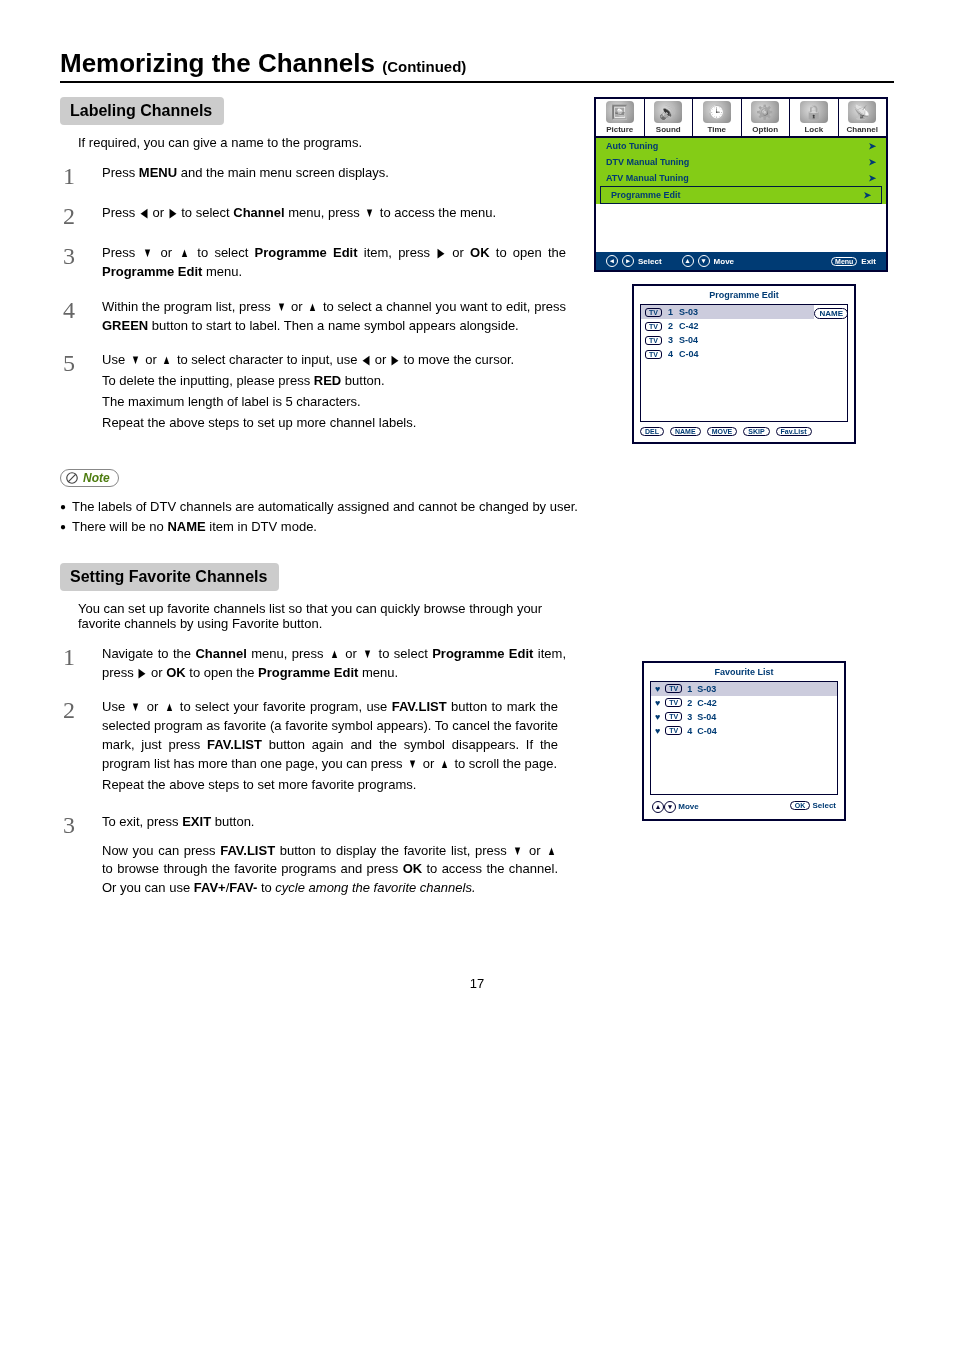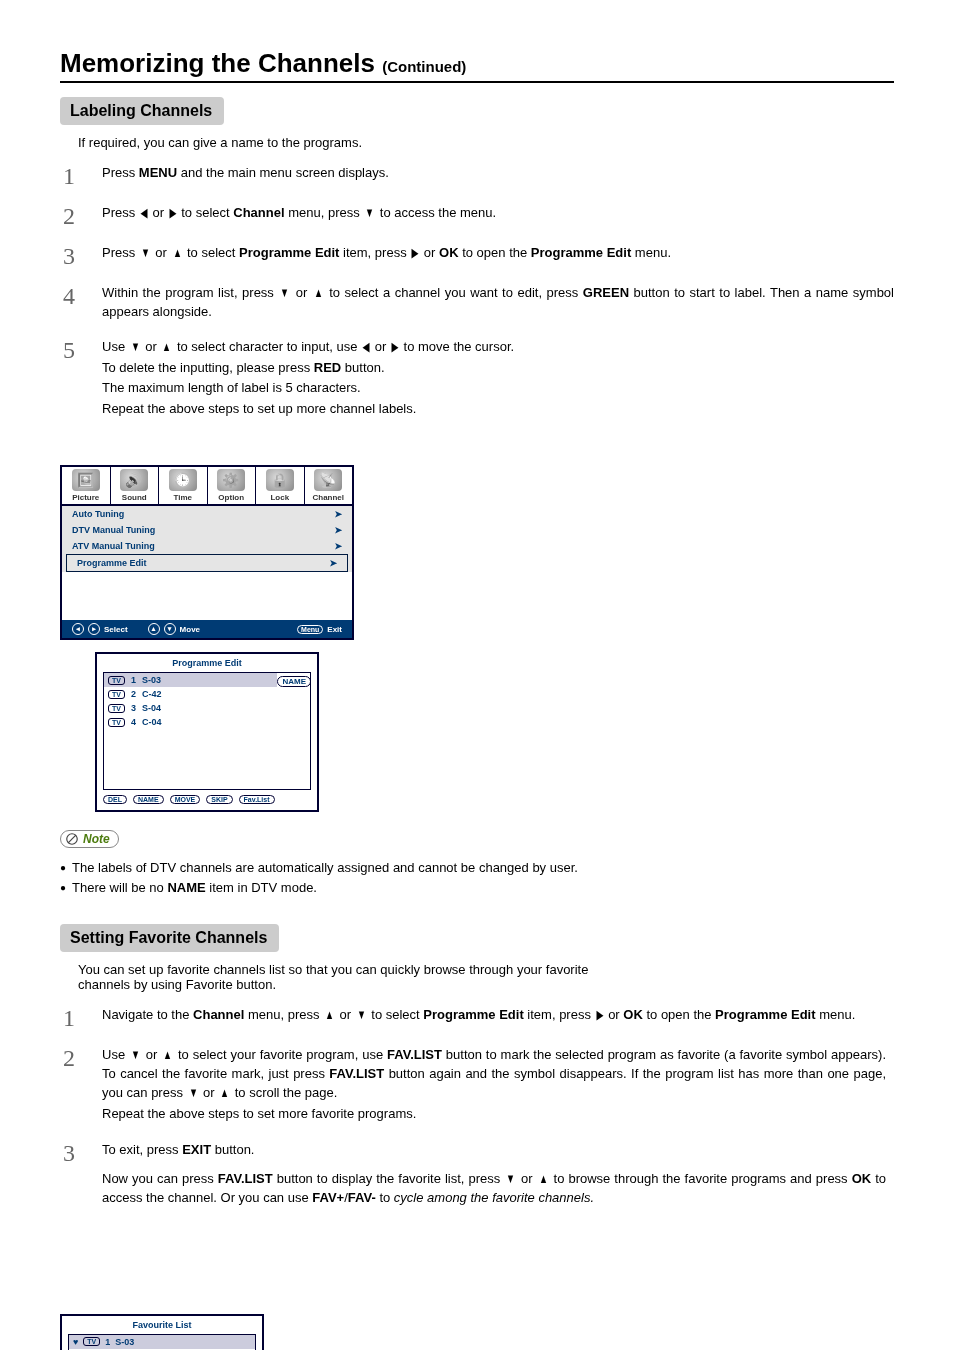--- a/index.html
+++ b/index.html
@@ -31,21 +31,20 @@
     padding: 5px 12px 5px 10px;
     font-weight: bold;
     font-size: 16px;
     border-radius: 4px;
     margin-bottom: 10px;
   }
   .two-col {
     display: flex;
     gap: 28px;
     align-items: flex-start;
-    flex-direction: column;
   }
   .left-col { flex: 1 1 auto; }
   .right-col { flex: 0 0 300px; }
   .intro { margin: 0 0 14px 18px; }
   .step {
     display: flex;
     gap: 24px;
     margin: 0 0 16px 0;
     align-items: flex-start;
   }
@@ -111,21 +110,21 @@
     margin: 0 auto 2px;
     background: radial-gradient(circle at 40% 40%, #ddd, #888);
     border-radius: 4px;
     display: flex;
     align-items: center;
     justify-content: center;
     font-size: 14px;
     filter: grayscale(1);
   }
   .osd-tab .lbl { font-size: 8px; font-weight: bold; color: #333; }
-  .osd-list { padding: 0; background: #e5e5e5; }
+  .osd-list { padding: 0; background: #84cc16; }
   .osd-row {
     display: flex;
     justify-content: space-between;
     padding: 3px 10px;
     font-weight: bold;
     color: #003b74;
   }
   .osd-row.sel {
     border: 1px solid #001a40;
     margin: 0 4px;

